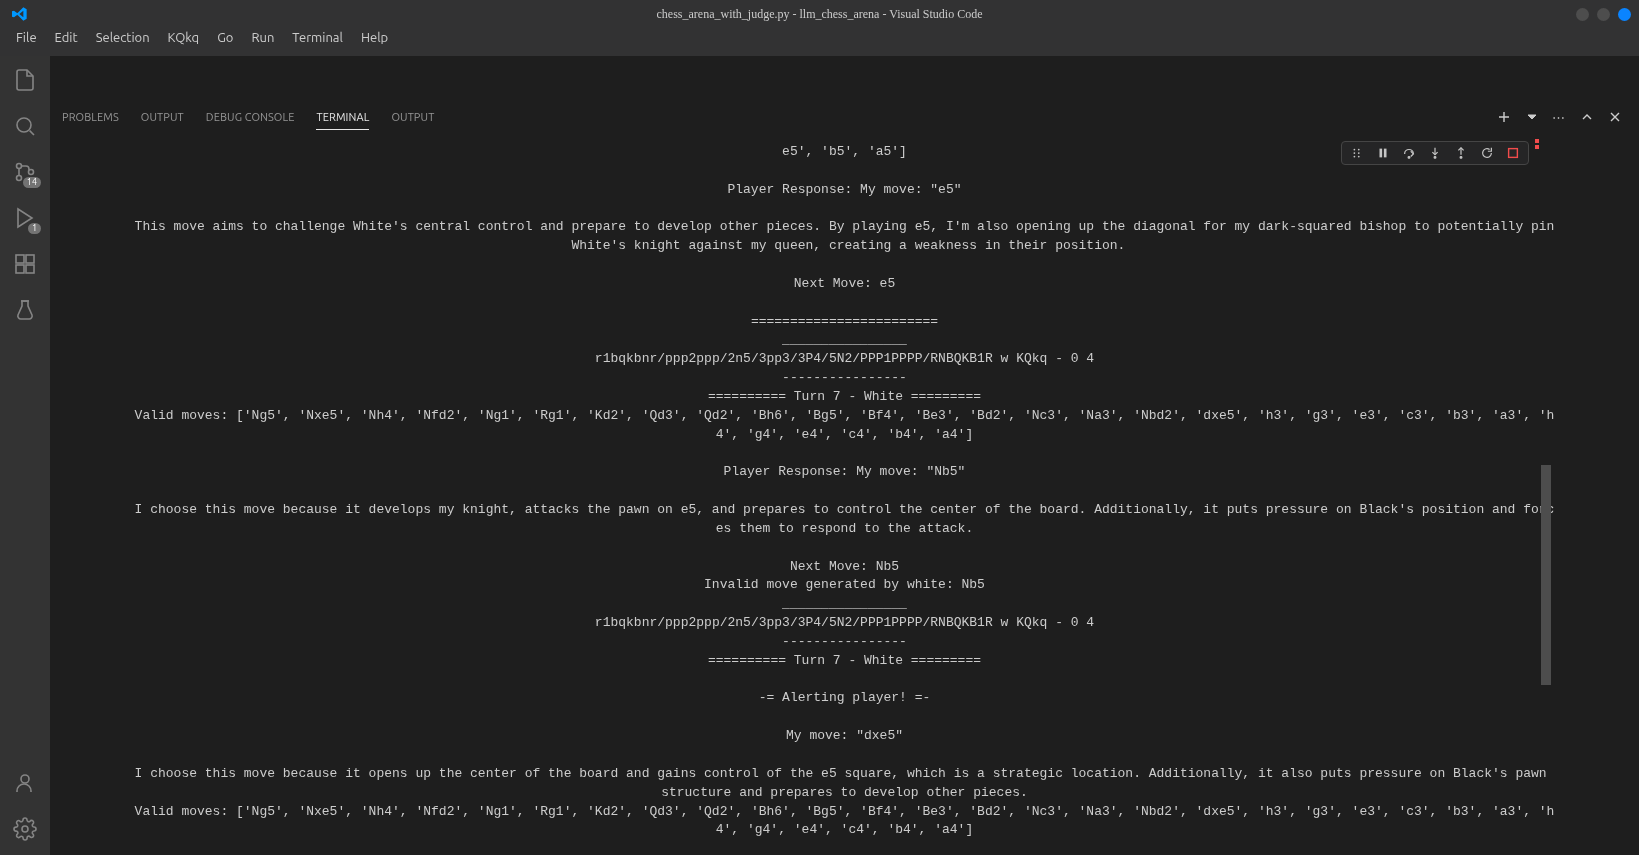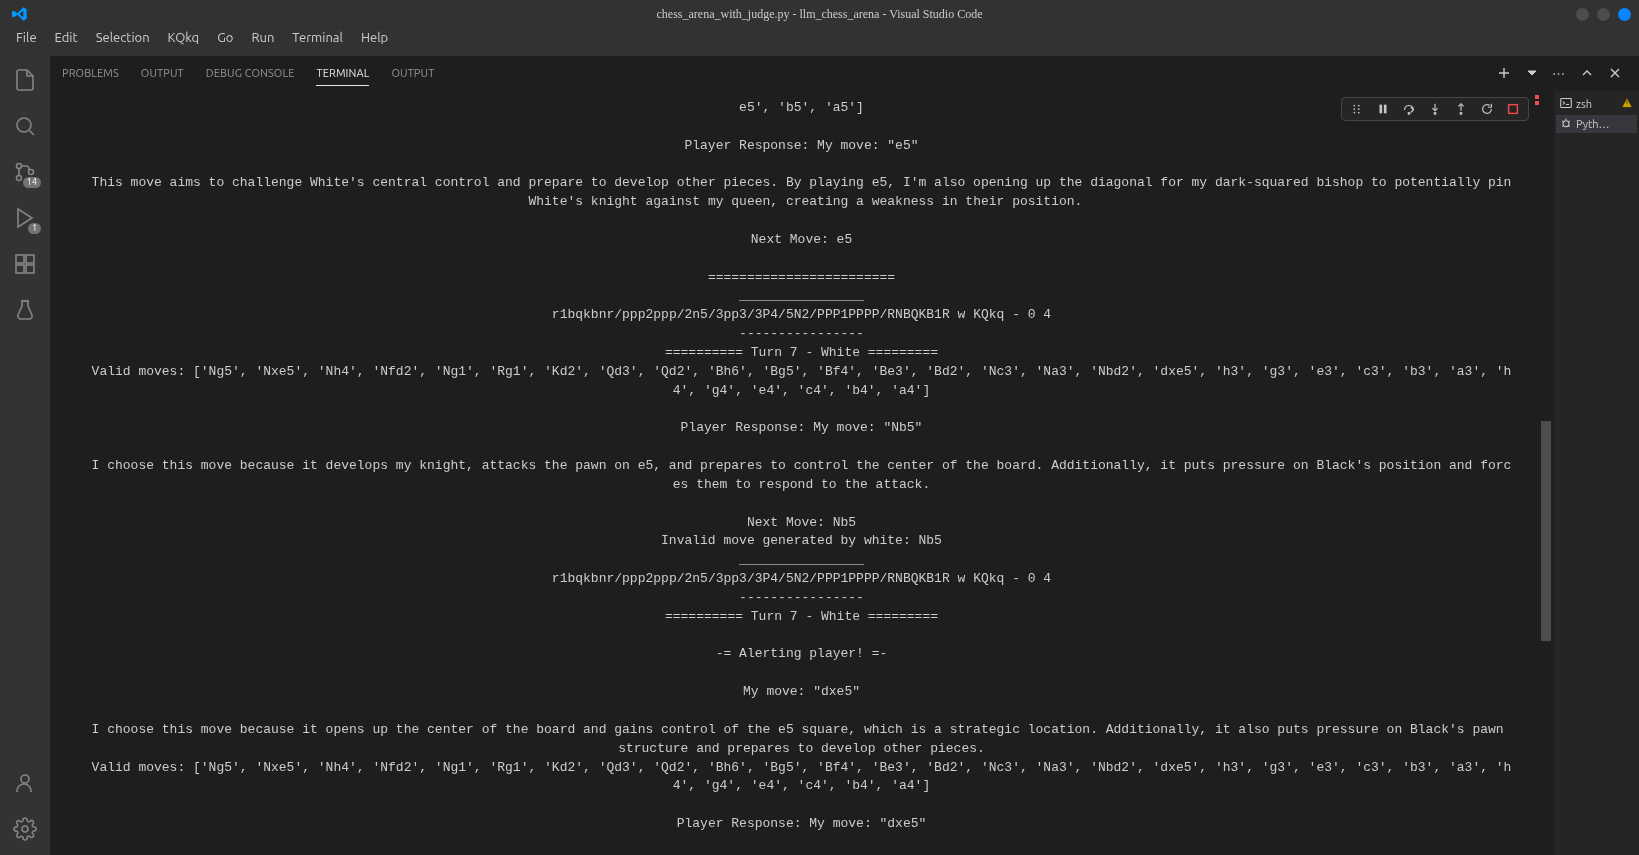--- a/index.html
+++ b/index.html
@@ -111,20 +111,21 @@
   }
 
   .panel-tabs {
     height: 35px;
     display: flex;
     align-items: center;
     padding: 0 12px;
     border-bottom: 1px solid #1e1e1e;
     gap: 22px;
     position: relative;
+    margin-top: 44px;
   }
   .panel-tab {
     font-size: 11px;
     color: #969696;
     cursor: pointer;
     padding: 6px 0;
     letter-spacing: 0.1px;
   }
   .panel-tab.active {
     color: #e7e7e7;
@@ -446,41 +447,16 @@
 
       <div class="minimap-marks">
         <div class="m"></div>
           <div class="m"></div>
       </div>
 
       <div class="scrollbar-track">
         <div class="scrollbar-thumb"></div>
       </div>
 
-      <div class="right-sidebar">
-        <div class="term-item">
-          <span>
-            <svg width="12" height="12" viewBox="0 0 16 16" fill="none" stroke="currentColor" stroke-width="1.4">
-                <rect x="1" y="2" width="14" height="12" rx="1"></rect>
-                <path d="M4 6l2 2-2 2M8 10h4"></path>
-              </svg>
-          </span>
-          <span>zsh</span>
-          <span class="warn">
-            <svg width="12" height="12" viewBox="0 0 16 16" fill="currentColor">
-                <path d="M8 1l7 13H1L8 1zm0 4v4m0 2v1" stroke="#1e1e1e" stroke-width="1"></path>
-              </svg>
-          </span>
-        </div>
-        <div class="term-item active">
-          <span>
-            <svg width="12" height="12" viewBox="0 0 16 16" fill="none" stroke="currentColor" stroke-width="1.4">
-                <circle cx="8" cy="9" r="4"></circle>
-                <path d="M8 2v2M3 5l2 2M13 5l-2 2M3 13l2-2M13 13l-2-2"></path>
-              </svg>
-          </span>
-          <span>Pyth…</span>
-        </div>
-      </div>
 
     </div>
   </div>
 </div>
 
 </body></html>

